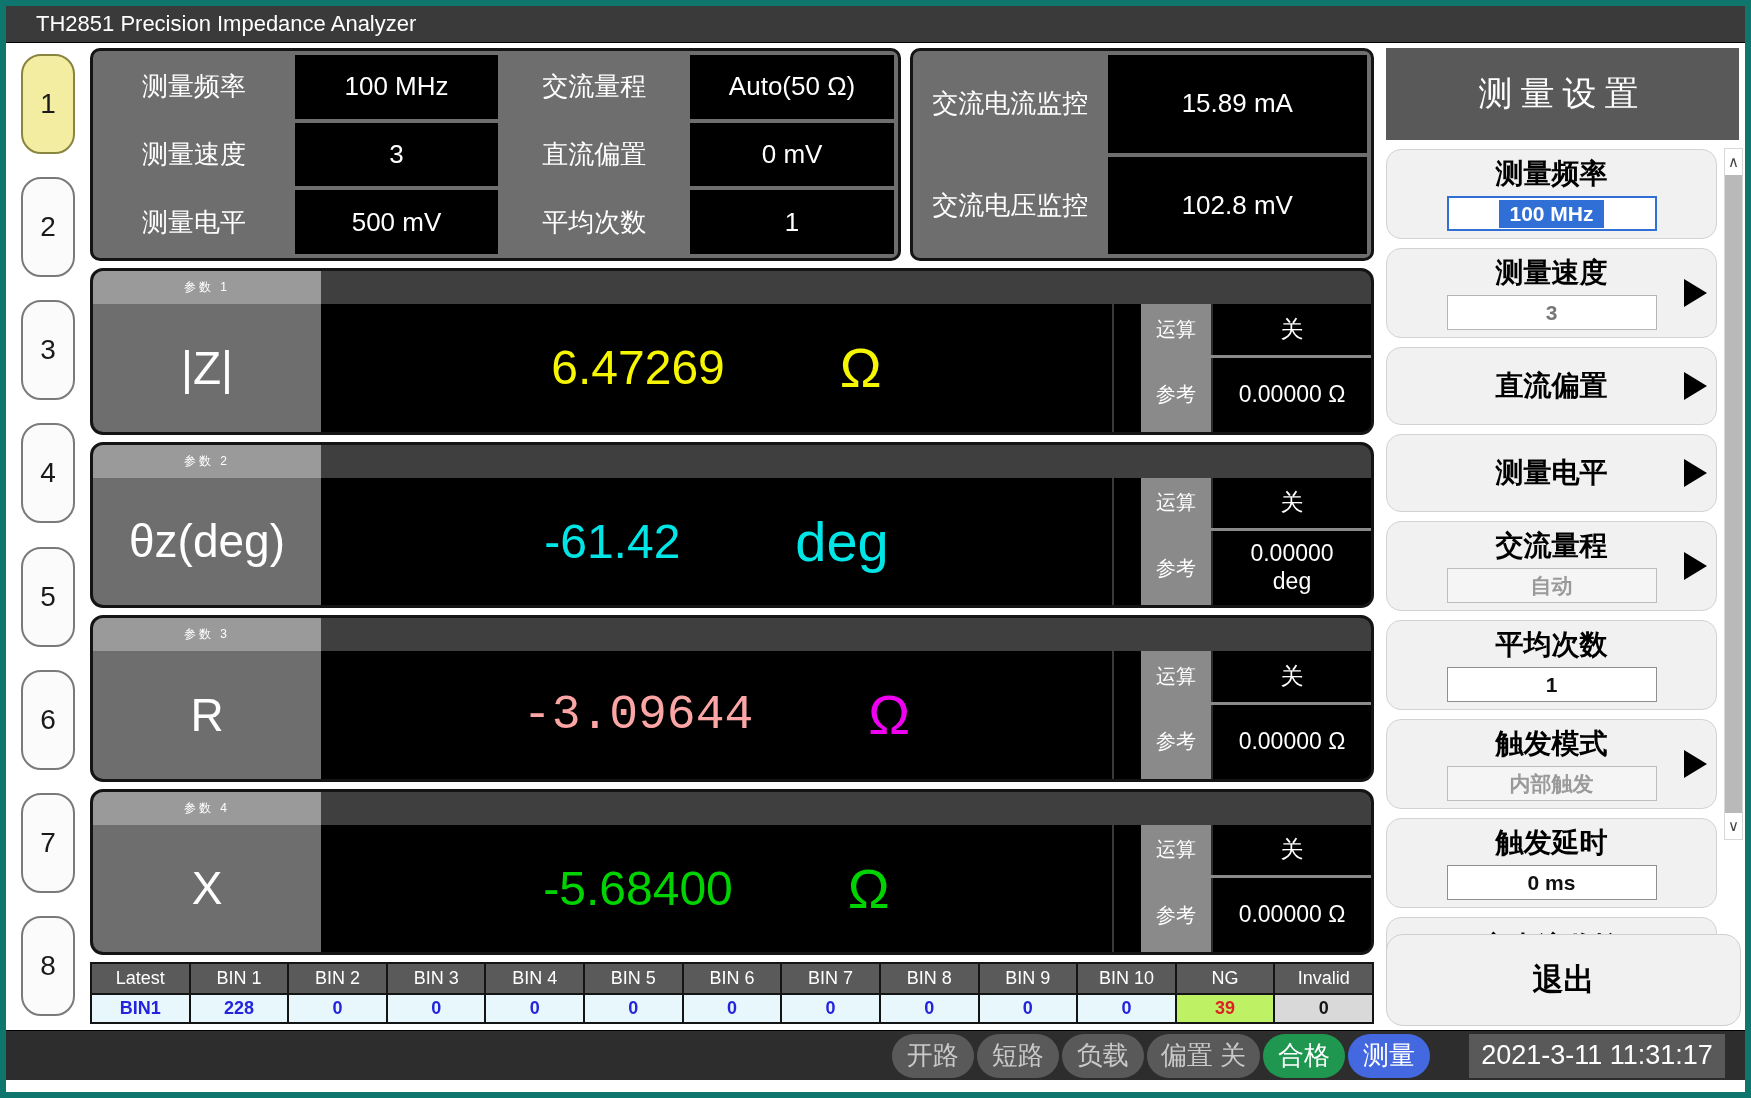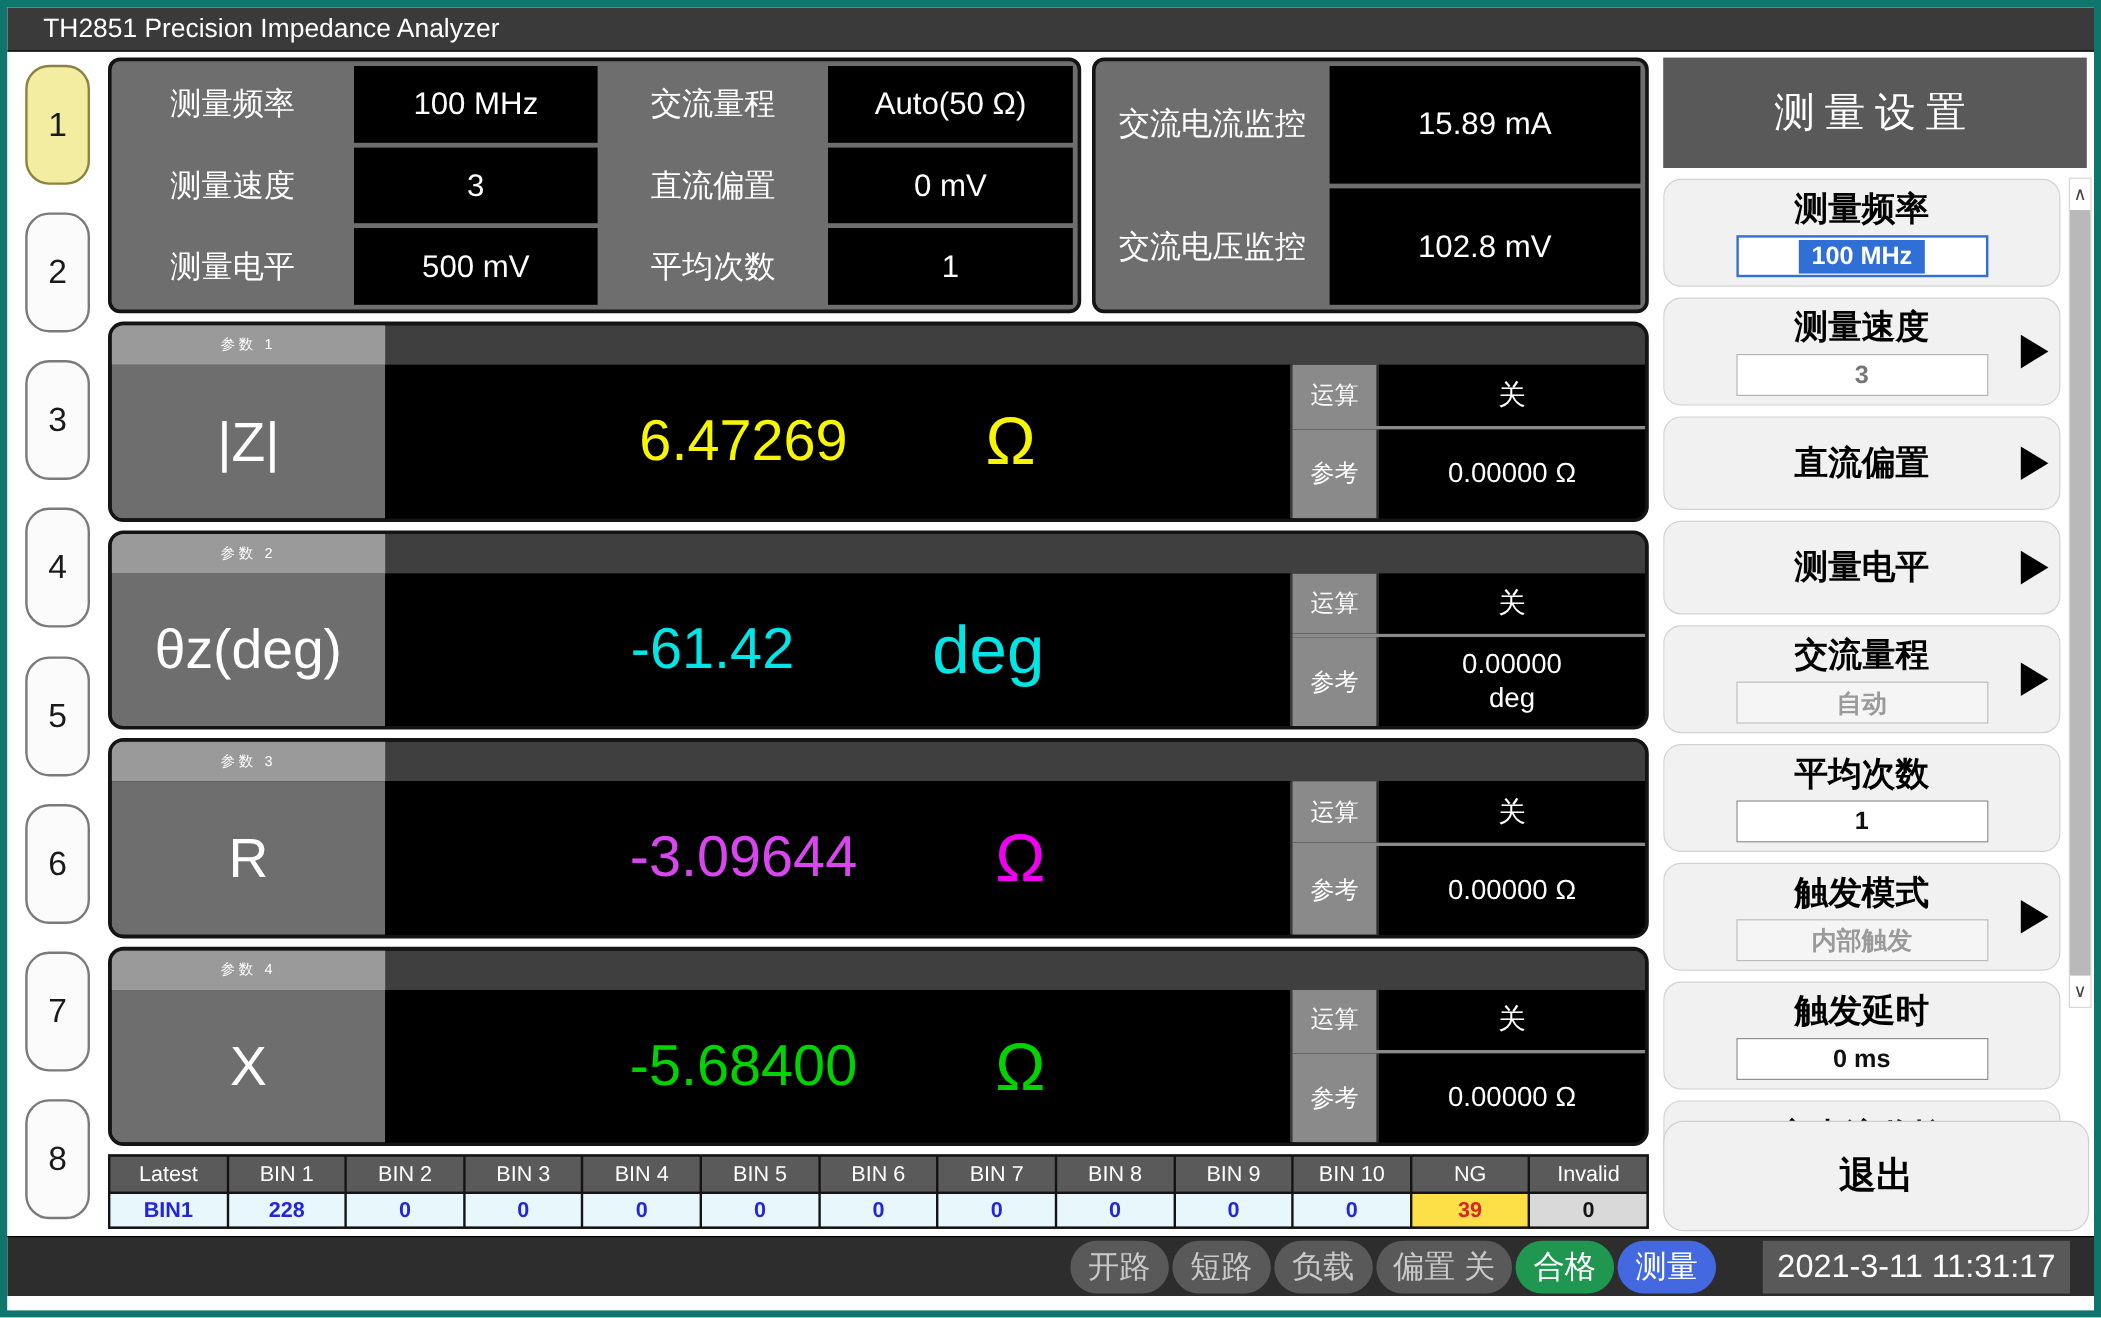--- a/index.html
+++ b/index.html
@@ -38,37 +38,37 @@
     background:#000; display:flex; flex-direction:column; }
   .param-header { flex:none; height:33px; background:#3f3f3f; display:flex; }
   .param-tab { width:228px; background:#9a9a9a; color:#fff; font-size:12px;
     display:flex; align-items:center; justify-content:center; letter-spacing:3px; }
   .param-body { flex:1; min-height:0; display:flex; }
   .param-name { flex:none; width:228px; background:#6e6e6e; color:#fff; font-size:46px;
     display:flex; align-items:center; justify-content:center; }
   .param-display { flex:1; background:#000; display:flex; align-items:center; justify-content:center; gap:115px; }
   .param-value { font-size:48px; }
   .param-unit { font-size:56px; }
-  .param-side { flex:none; width:296px; display:flex; flex-direction:column; border-left:2px solid #3a3a3a; }
+  .param-side { flex:none; width:259px; display:flex; flex-direction:column; border-left:2px solid #3a3a3a;padding-left:27px; }
   .side-row { display:flex; min-height:0; }
   .side-row.op { flex:none; height:42%; border-bottom:3px solid #8a8a8a; }
   .side-row.ref { flex:1; }
   .side-label { flex:none; width:72px; background:#8a8a8a; color:#fff; font-size:20px;
     display:flex; align-items:center; justify-content:center; border-right:2px solid #2a2a2a; }
   .side-value { flex:1; background:#000; color:#fff; font-size:23px;
     display:flex; align-items:center; justify-content:center; text-align:center; }
   .side-value .wrapbox { display:inline-block; max-width:124px; line-height:1.2; }
   
   .bin-table { flex:none; height:62px; display:grid; grid-auto-flow:column;
     grid-template-rows:1.05fr 1fr; grid-template-columns:repeat(13,1fr);
     border:2px solid #141414; background:#141414; gap:2px; }
   .bin-h { background:#5a5a5a; color:#fff; font-size:18px; display:flex; align-items:center; justify-content:center; }
   .bin-v { background:#e8f7fc; color:#2424dd; font-weight:bold; font-size:18px;
     display:flex; align-items:center; justify-content:center; }
-  .bin-v.ng { background:#fde047; color:#dd2424; }
+  .bin-v.ng { background:#bef264; color:#dd2424; }
   .bin-v.invalid { background:#d9d9d9; color:#141414; }
   
   .sidebar { flex:none; width:365px; position:relative; display:flex; flex-direction:column;
     padding:0 4px 4px 6px; }
   .sidebar-header { flex:none; height:92px; background:#595959; color:#fff; font-size:34px;
     letter-spacing:8px; display:flex; align-items:center; justify-content:center; margin-right:2px; }
   .sidebar-scroll { flex:1; min-height:0; overflow:hidden; display:flex; flex-direction:column;
     gap:9px; padding:9px 24px 0 0; }
   .menu-item { flex:none; position:relative; min-height:78px; background:#f1f1f1;
     border:1px solid #d2d2d2; border-radius:15px; display:flex; flex-direction:column;
@@ -219,21 +219,21 @@
                 </div>
               </div>
             </div>
           </div><div class="param-panel">
             <div class="param-header">
               <div class="param-tab">参数 3</div>
             </div>
             <div class="param-body">
               <div class="param-name">R</div>
               <div class="param-display">
-                <span class="param-value" style="color: #d946ef;">-3.09644</span>
+                <span class="param-value" style="color: #fca5a5; font-family: Liberation Mono, monospace;">-3.09644</span>
                 <span class="param-unit" style="color: rgb(240, 0, 240);">Ω</span>
               </div>
               <div class="param-side">
                 <div class="side-row op">
                   <div class="side-label">运算</div>
                   <div class="side-value">关</div>
                 </div>
                 <div class="side-row ref">
                   <div class="side-label">参考</div>
                   <div class="side-value">

